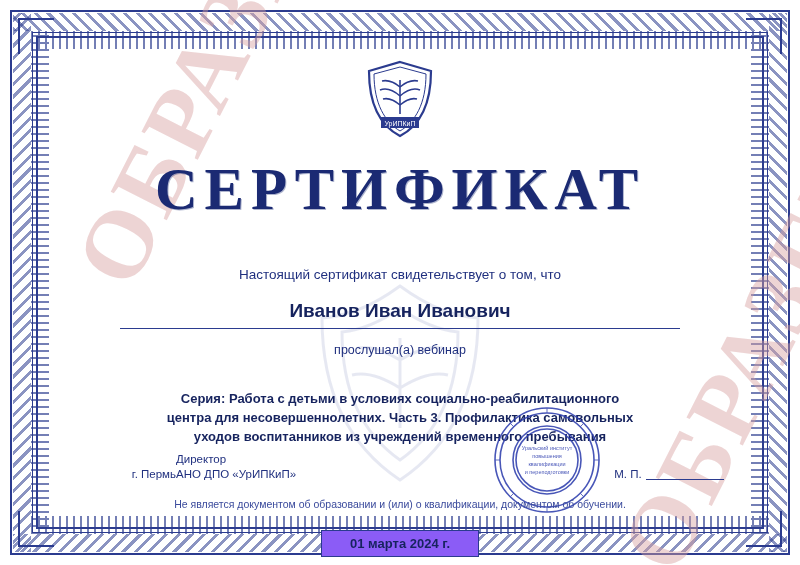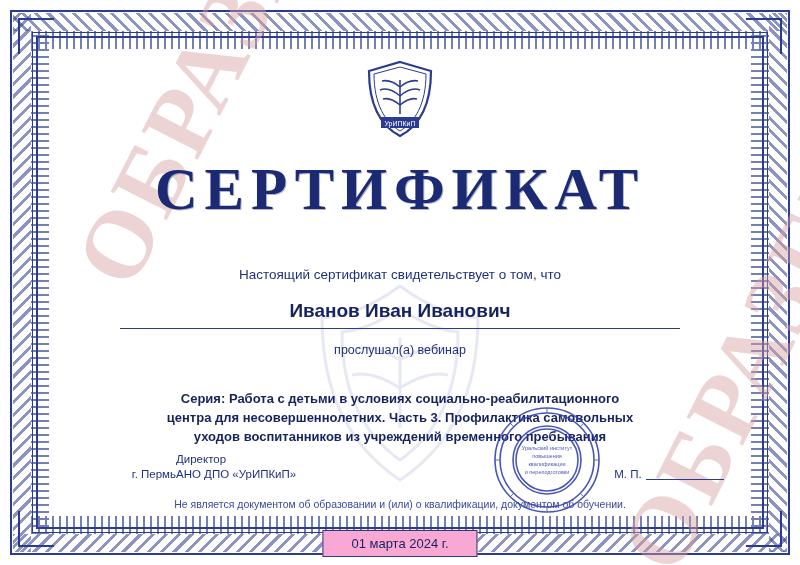--- a/index.html
+++ b/index.html
@@ -224,23 +224,23 @@
   }
 
   .date-box {
     position: absolute;
     left: 50%;
     transform: translateX(-50%);
     top: 530px;
     border: 1.6px solid #2b3b8f;
     padding: 5px 28px;
     font-size: 13px;
-    font-weight: normal;
+    font-weight: bold;
     color: #16235e;
-    background: #f9a8d4;
+    background: #8b5cf6;
   }
 
   
   .seal {
     position: absolute;
     left: 492px;
     top: 405px;
     width: 110px;
     height: 110px;
     opacity: 0.88;

